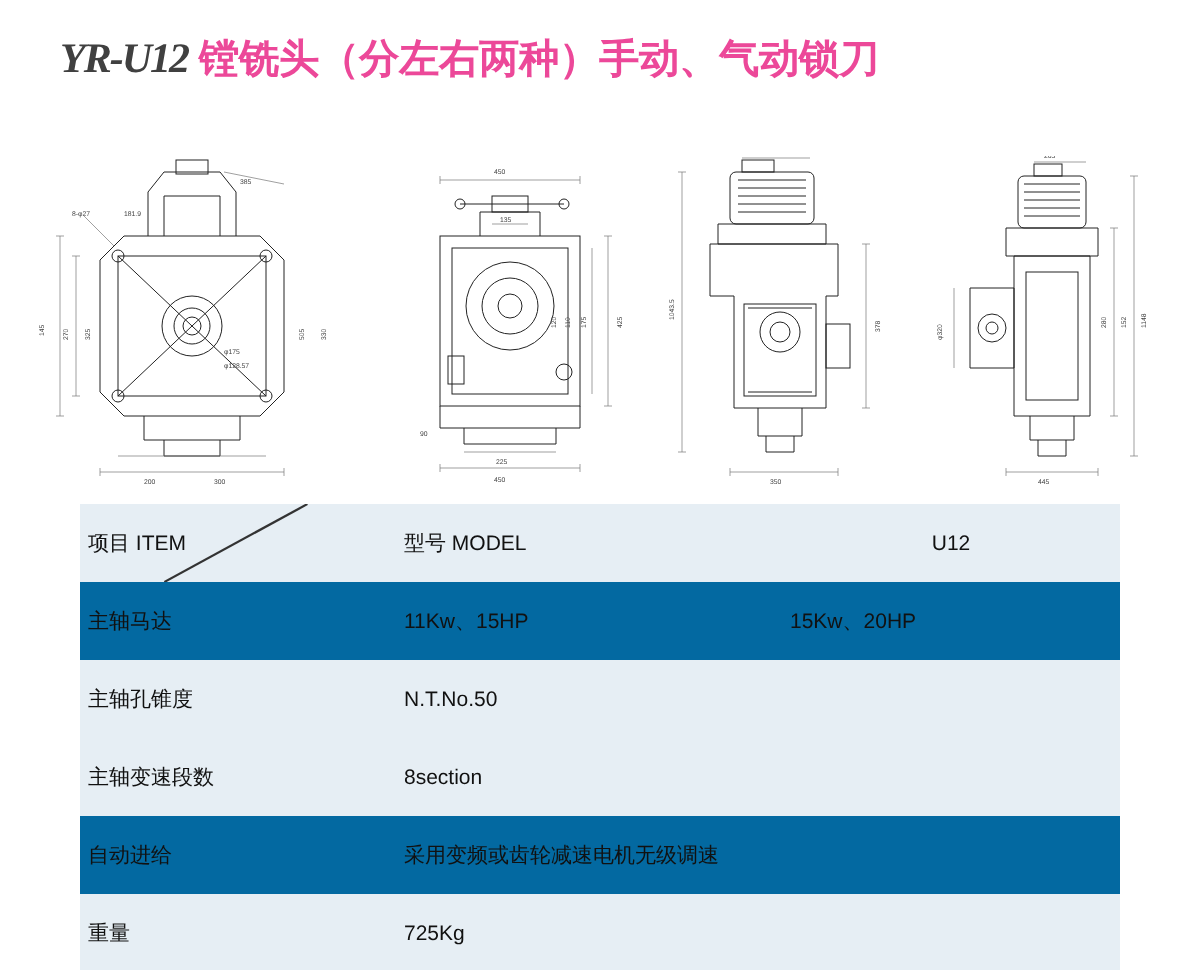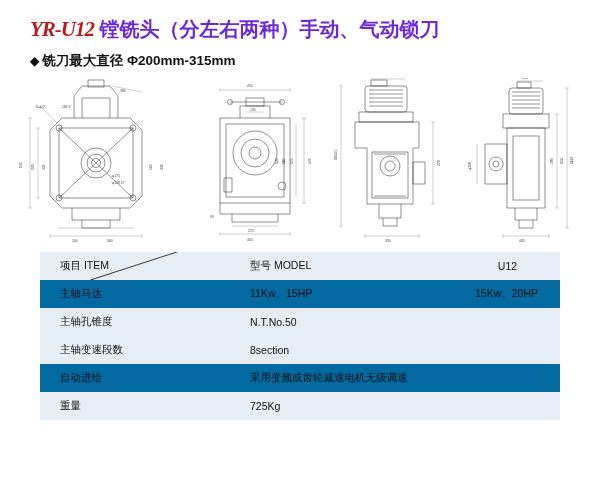--- a/index.html
+++ b/index.html
@@ -24,28 +24,28 @@
   .title {
     position: absolute;
     left: 30px;
     top: 16px;
     font-size: 20px;
     font-weight: bold;
     letter-spacing: 0px;
     white-space: nowrap;
   }
   .title .code {
-    color: #b91c1c;
+    color: #404040;
     font-style: italic;
     font-family: "Liberation Serif", serif;
     font-size: 21px;
     letter-spacing: -1px;
   }
   .title .cn {
-    color: #6d28d9;
+    color: #ec4899;
     font-family: Liberation Mono, monospace;
   }
   .subtitle {
     position: absolute;
     left: 30px;
     top: 52px;
     font-size: 13.5px;
     font-weight: bold;
     color: #111;
     white-space: nowrap;
@@ -78,22 +78,22 @@
     top: 252px;
     width: 520px;
   }
   table.spec {
     border-collapse: collapse;
     width: 520px;
     font-size: 10.5px;
     color: #111;
   }
   table.spec td {
-    height: 28px;
-    padding: 0 20px;
+    height: 39px;
+    padding: 0 4px;
     vertical-align: middle;
   }
   table.spec tr.shade td { background: #e6eef4; }
   table.spec tr.plain td { background: #0369a1; }
   td.item {
     width: 150px;
     padding-left: 22px;
     white-space: nowrap;
   }
   td.val {
@@ -121,23 +121,20 @@
 </head>
 <body>
 
 <div class="page">
 
   <div class="title">
     <span class="code">YR-U12</span>
     <span class="cn">镗铣头（分左右两种）手动、气动锁刀</span>
   </div>
 
-  <div class="subtitle">
-    <span class="diamond">◆</span><span>铣刀最大直径 Φ200mm-315mm</span>
-  </div>
 
   <div class="drawings">
 
     <div class="dwg" style="left:0px; width:170px;">
       <svg viewBox="0 0 170 165" width="170" height="165">
         <g stroke="#222" fill="none" stroke-width="0.5">
 
           <path d="M38 52 L38 118 L50 130 L118 130 L130 118 L130 52 L118 40 L50 40 Z"></path>
 
           <rect x="47" y="50" width="74" height="70"></rect>

